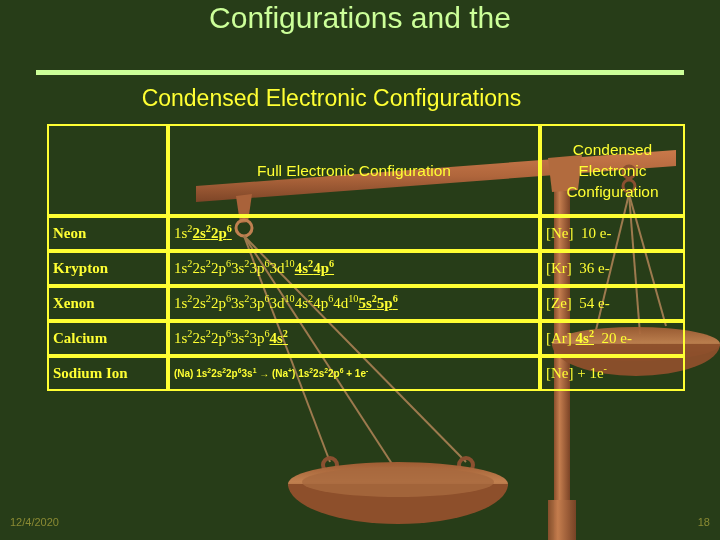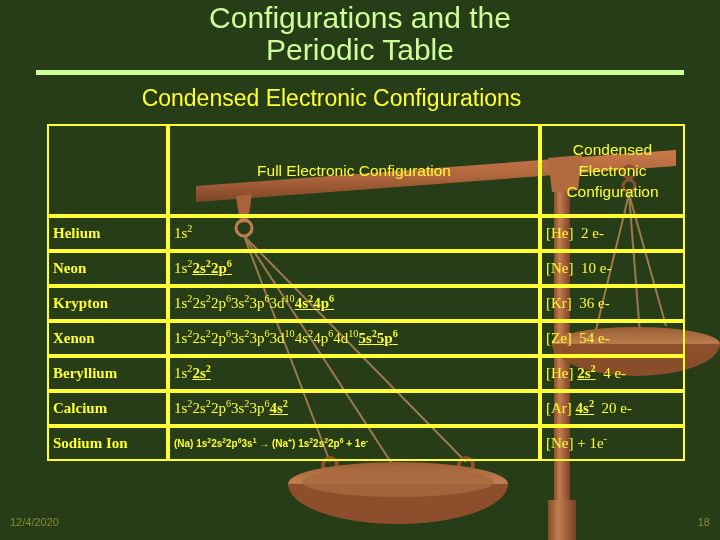--- a/index.html
+++ b/index.html
@@ -125,21 +125,20 @@
   <line x1="629" y1="194" x2="596" y2="330" stroke="#9d7a4e" stroke-width="2"></line>
   <line x1="629" y1="194" x2="666" y2="326" stroke="#9d7a4e" stroke-width="2"></line>
   <line x1="629" y1="194" x2="640" y2="334" stroke="#9d7a4e" stroke-width="2"></line>
 
   <ellipse cx="636" cy="344" rx="84" ry="17" fill="url(#pan)" opacity="0.95"></ellipse>
   <path d="M552 344 a84 32 0 0 0 168 0 z" fill="#8d4f2b" opacity="0.95"></path>
 </svg>
 
 <div class="title">
   <div>Configurations and the</div>
-  <div>Periodic Table</div>
 </div>
 <div class="title-rule"></div>
 <div class="subtitle">Condensed Electronic Configurations</div>
 
 <div class="tbl-wrap">
   <table class="cfg">
     <colgroup>
       <col class="c-name">
         <col class="c-full">
         <col class="c-cond">
@@ -147,44 +146,34 @@
     <tbody id="tbody">
       <tr class="hdr">
         <td></td>
         <td>Full Electronic Configuration</td>
         <td class="hcond">
           <div>Condensed</div>
           <div>Electronic</div>
           <div>Configuration</div>
         </td>
       </tr>
-    <tr class="datarow">
-          <td class="name">Helium</td>
-          <td class="full"><span>1s<sup>2</sup></span></td>
-          <td class="cond"><span>[He]</span><span>&nbsp;&nbsp;2 e-</span></td>
-        </tr>
         <tr class="datarow">
           <td class="name">Neon</td>
           <td class="full"><span>1s<sup>2</sup></span><span class="hl">2s<sup>2</sup></span><span class="hl">2p<sup>6</sup></span></td>
           <td class="cond"><span>[Ne]</span><span>&nbsp;&nbsp;10 e-</span></td>
         </tr>
         <tr class="datarow">
           <td class="name">Krypton</td>
           <td class="full"><span>1s<sup>2</sup></span><span>2s<sup>2</sup></span><span>2p<sup>6</sup></span><span>3s<sup>2</sup></span><span>3p<sup>6</sup></span><span>3d<sup>10</sup></span><span class="hl">4s<sup>2</sup></span><span class="hl">4p<sup>6</sup></span></td>
           <td class="cond"><span>[Kr]</span><span>&nbsp;&nbsp;36 e-</span></td>
         </tr>
         <tr class="datarow">
           <td class="name">Xenon</td>
           <td class="full"><span>1s<sup>2</sup></span><span>2s<sup>2</sup></span><span>2p<sup>6</sup></span><span>3s<sup>2</sup></span><span>3p<sup>6</sup></span><span>3d<sup>10</sup></span><span>4s<sup>2</sup></span><span>4p<sup>6</sup></span><span>4d<sup>10</sup></span><span class="hl">5s<sup>2</sup></span><span class="hl">5p<sup>6</sup></span></td>
           <td class="cond"><span>[Ze]</span><span>&nbsp;&nbsp;54 e-</span></td>
-        </tr>
-        <tr class="datarow">
-          <td class="name">Beryllium</td>
-          <td class="full"><span>1s<sup>2</sup></span><span class="hl">2s<sup>2</sup></span></td>
-          <td class="cond"><span>[He]</span> <span class="hl">2s<sup>2</sup></span><span>&nbsp;&nbsp;4 e-</span></td>
         </tr>
         <tr class="datarow">
           <td class="name">Calcium</td>
           <td class="full"><span>1s<sup>2</sup></span><span>2s<sup>2</sup></span><span>2p<sup>6</sup></span><span>3s<sup>2</sup></span><span>3p<sup>6</sup></span><span class="hl">4s<sup>2</sup></span></td>
           <td class="cond"><span>[Ar]</span> <span class="hl">4s<sup>2</sup></span><span>&nbsp;&nbsp;20 e-</span></td>
         </tr>
         <tr class="datarow">
           <td class="name">Sodium Ion</td>
           <td class="full sans"><span>(Na) 1s<sup>2</sup></span><span>2s<sup>2</sup></span><span>2p<sup>6</sup></span><span>3s<sup>1</sup></span><span> → (Na<sup>+</sup></span><span>)  1s<sup>2</sup></span><span>2s<sup>2</sup></span><span>2p<sup>6</sup></span><span> + 1e<sup>-</sup></span></td>
           <td class="cond"><span>[Ne] + 1e</span><sup>-</sup></td>

